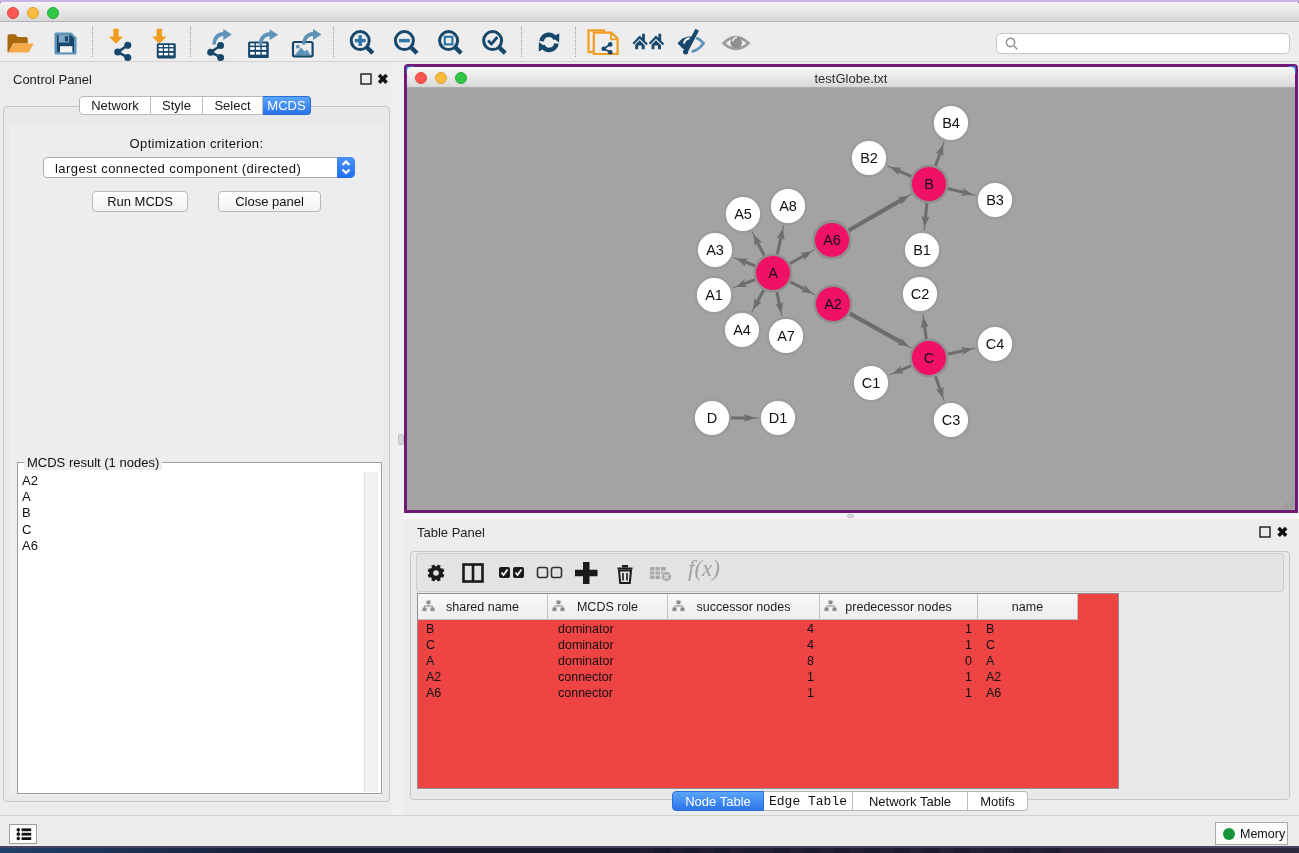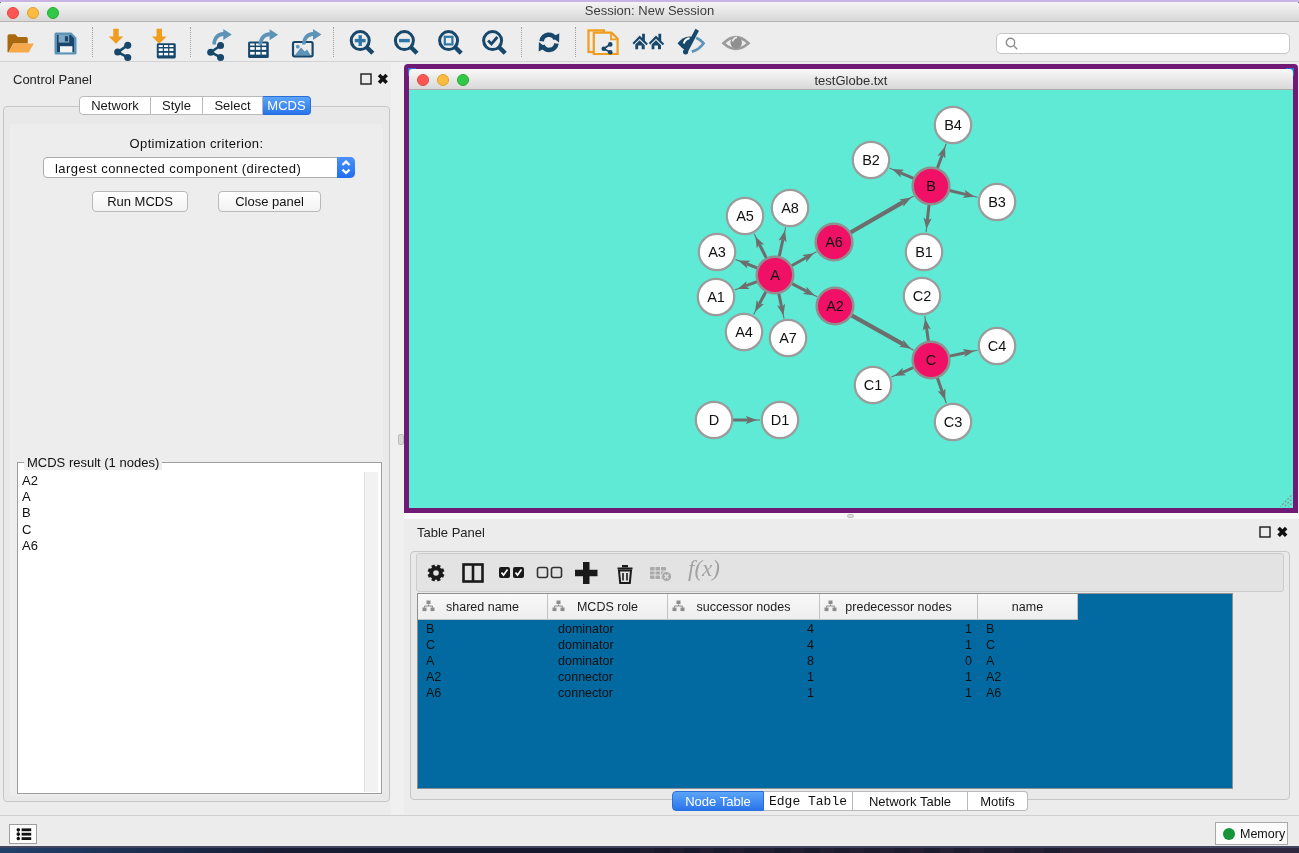--- a/index.html
+++ b/index.html
@@ -25,40 +25,39 @@
          display:flex; align-items:center; justify-content:center; }
   .tab.first { border-left:1px solid #b9b9b9; border-radius:4px 0 0 4px; }
   .tab.last { border-radius:0 4px 4px 0; }
   .tab.sel { background:linear-gradient(#5ba5f8,#2a74ec); color:#fff; border-color:#2a6fd8; }
   .btn { position:absolute; background:linear-gradient(#ffffff,#f2f2f2); border:1px solid #b9b9b9; border-radius:4px;
          font-size:13px; color:#111; display:flex; align-items:center; justify-content:center; }
   .wicon { position:absolute; font-size:12px; color:#111; }
 
   
   .nwin { position:absolute; left:404px; top:64px; width:894px; height:449px;
-          background:#5eead4; border:5px solid #701a75; border-radius:4px 4px 0 0; }
+          background:#a3a3a3; border:3px solid #701a75; border-radius:4px 4px 0 0; }
   .nwin-tb { position:absolute; left:0; top:0; width:100%; height:21px;
          background:linear-gradient(#f9f9f9,#d8d8d8); border-bottom:1px solid #acacac; border-radius:4px 4px 0 0; }
 
   
   .th-cell { position:absolute; top:0; height:25px; border-right:1px solid #c2c2c2; font-size:12.5px; color:#1c1c1c;
              display:flex; align-items:center; justify-content:center; background:linear-gradient(#f8f8f8,#eeeeee); }
   .td { position:absolute; font-size:12.5px; color:#111; height:16px; line-height:16px; }
   .btab { height:20px; font-size:13px; color:#111; background:#fff; border:1px solid #b9b9b9; border-left:none;
           display:flex; align-items:center; justify-content:center; }
 </style>
 </head>
 <body>
 <div class="win"></div>
 
 <div class="titlebar">
   <div class="tl" style="left:7px;  background:#fc5753; border:0.5px solid #df4744;"></div>
   <div class="tl" style="left:27px; background:#fdbc40; border:0.5px solid #de9f34;"></div>
   <div class="tl" style="left:47px; background:#33c748; border:0.5px solid #27aa35;"></div>
-  <div class="title-text">Session: New Session</div>
 </div>
 
 <div class="toolbar">
   <div class="tsep" style="left:92px"></div>
   <div class="tsep" style="left:190px"></div>
   <div class="tsep" style="left:333px"></div>
   <div class="tsep" style="left:521px"></div>
   <div class="tsep" style="left:575px"></div>
   <svg class="abs" style="left:0;top:0" width="1299" height="40" viewBox="0 0 1299 40">
       <path d="M7.5 30.2 L7.5 14 Q7.5 12.2 9.2 12.2 L15.3 12.2 L17.8 14.9 L26 14.9 Q27.8 14.9 27.8 16.7 L27.8 21.5 L13.2 21.5 L8.6 30.2 Z" fill="#ab690f"></path>
@@ -363,21 +362,21 @@
       <line x1="1" y1="7" x2="17" y2="7" stroke="#e3e3e3" stroke-width="1"></line>
       <line x1="1" y1="11" x2="17" y2="11" stroke="#e3e3e3" stroke-width="1"></line>
       <line x1="6" y1="3" x2="6" y2="15" stroke="#e3e3e3" stroke-width="1"></line>
       <line x1="11.5" y1="3" x2="11.5" y2="15" stroke="#e3e3e3" stroke-width="1"></line>
       <circle cx="17.5" cy="12.5" r="5" fill="#a9a9a9" stroke="#e3e3e3" stroke-width="1"></circle>
       <path d="M15.5 10.5 L19.5 14.5 M19.5 10.5 L15.5 14.5" stroke="#e3e3e3" stroke-width="1.4"></path>
     </svg>
     <div class="abs" style="left:271px;top:2px;width:50px;font-family:'Liberation Serif',serif;font-style:italic;font-size:23px;color:#a2a2a2;">f(x)</div>
 </div>
 
-<div class="abs" style="left:417px;top:593px;width:816px;height:196px;background:#0369a1;border:1px solid #8f8f8f;">
+<div class="abs" style="left:417px;top:593px;width:702px;height:196px;background:#ef4444;border:1px solid #8f8f8f;">
   <div class="th-cell" style="left:0px;width:130px;"><div style="position:absolute;left:4px;top:6px;"><svg width="13" height="12" viewBox="0 0 13 12" style="margin:0 5px 0 0;flex:none;">
           <rect x="4.5" y="0.5" width="4" height="3.6" fill="#8c8c8c"></rect>
           <rect x="0.5" y="7.5" width="4" height="3.6" fill="#8c8c8c"></rect>
           <rect x="8.5" y="7.5" width="4" height="3.6" fill="#8c8c8c"></rect>
           <path d="M6.5 4.5 L6.5 6 M2.5 7.5 L2.5 6 L10.5 6 L10.5 7.5" stroke="#8c8c8c" fill="none" stroke-width="1"></path>
         </svg></div>shared name</div>
     <div class="th-cell" style="left:130px;width:120px;"><div style="position:absolute;left:4px;top:6px;"><svg width="13" height="12" viewBox="0 0 13 12" style="margin:0 5px 0 0;flex:none;">
           <rect x="4.5" y="0.5" width="4" height="3.6" fill="#8c8c8c"></rect>
           <rect x="0.5" y="7.5" width="4" height="3.6" fill="#8c8c8c"></rect>
           <rect x="8.5" y="7.5" width="4" height="3.6" fill="#8c8c8c"></rect>

